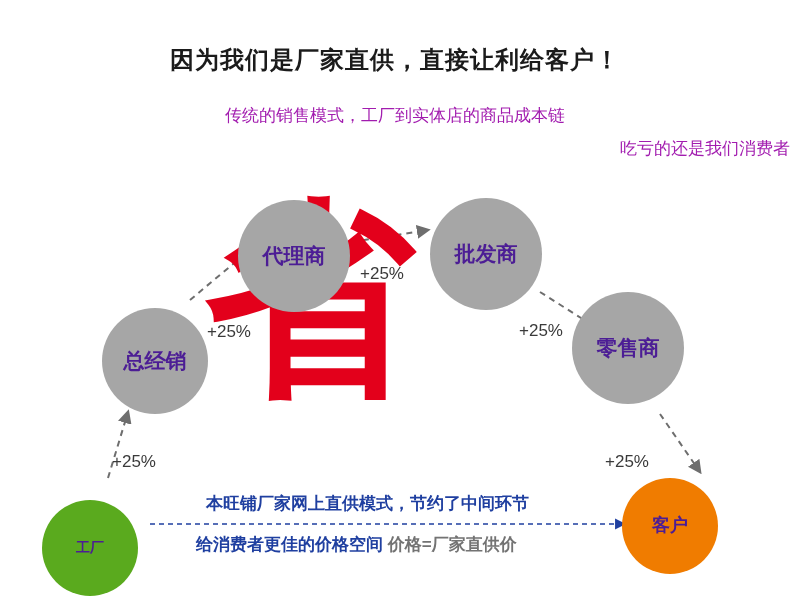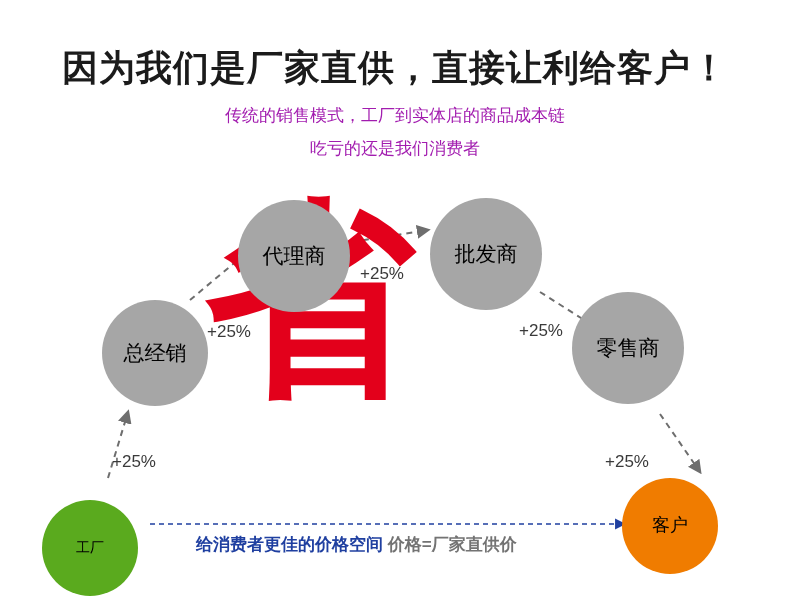--- a/index.html
+++ b/index.html
@@ -18,58 +18,58 @@
     width: 790px;
     height: 604px;
   }
   
   .headline {
     position: absolute;
     top: 44px;
     left: 0;
     width: 790px;
     text-align: center;
-    font-size: 36px;
+    font-size: 24px;
     font-weight: bold;
     color: #1b1b1b;
     letter-spacing: 1px;
     white-space: nowrap;
   }
   .subline {
     position: absolute;
     left: 0;
     width: 790px;
     text-align: center;
     font-size: 17px;
     color: #a21caf;
     white-space: nowrap;
   }
   .subline.l1 { top: 104px; }
-  .subline.l2 { top: 137px; }
+  .subline.l2 { top: 137px; text-align: right; }
 
   
   .node {
     position: absolute;
     border-radius: 50%;
     display: flex;
     align-items: center;
     justify-content: center;
     font-size: 21px;
-    font-weight: normal;
-    color: #000000;
+    font-weight: bold;
+    color: #4c1d95;
     text-align: left;
     line-height: 1.1;
     box-sizing: border-box;
   }
   .node.gray   { background: #a6a6a6; }
   .node.green  { background: #5aaa1e; }
   .node.orange { background: #f07c00; }
 
   #node-factory   { left: 42px;  top: 500px; width: 96px;  height: 96px; font-size: 14px; }
-  #node-general   { left: 102px; top: 300px; width: 106px; height: 106px; }
+  #node-general   { left: 102px; top: 308px; width: 106px; height: 106px; }
   #node-agent     { left: 238px; top: 200px; width: 112px; height: 112px; }
   #node-wholesale { left: 430px; top: 198px; width: 112px; height: 112px; }
   #node-retail    { left: 572px; top: 292px; width: 112px; height: 112px; }
   #node-customer  { left: 622px; top: 478px; width: 96px;  height: 96px; font-size: 18px; }
 
   
   .pct {
     position: absolute;
     font-size: 17px;
     color: #3a3a3a;
@@ -159,15 +159,16 @@
   <div class="node gray" id="node-wholesale">批发商</div>
   <div class="node gray" id="node-retail">零售商</div>
   <div class="node orange" id="node-customer">客户</div>
 
   <div class="pct" id="pct-1">+25%</div>
   <div class="pct" id="pct-2">+25%</div>
   <div class="pct" id="pct-3">+25%</div>
   <div class="pct" id="pct-4">+25%</div>
   <div class="pct" id="pct-5">+25%</div>
 
+  <div class="blue-text" id="blue-line1">本旺铺厂家网上直供模式，节约了中间环节</div>
   <div class="blue-text" id="blue-line2"><span>给消费者更佳的价格空间 </span><span class="red-part">价格=厂家直供价</span></div>
 
 </div>
 
 </body></html>

